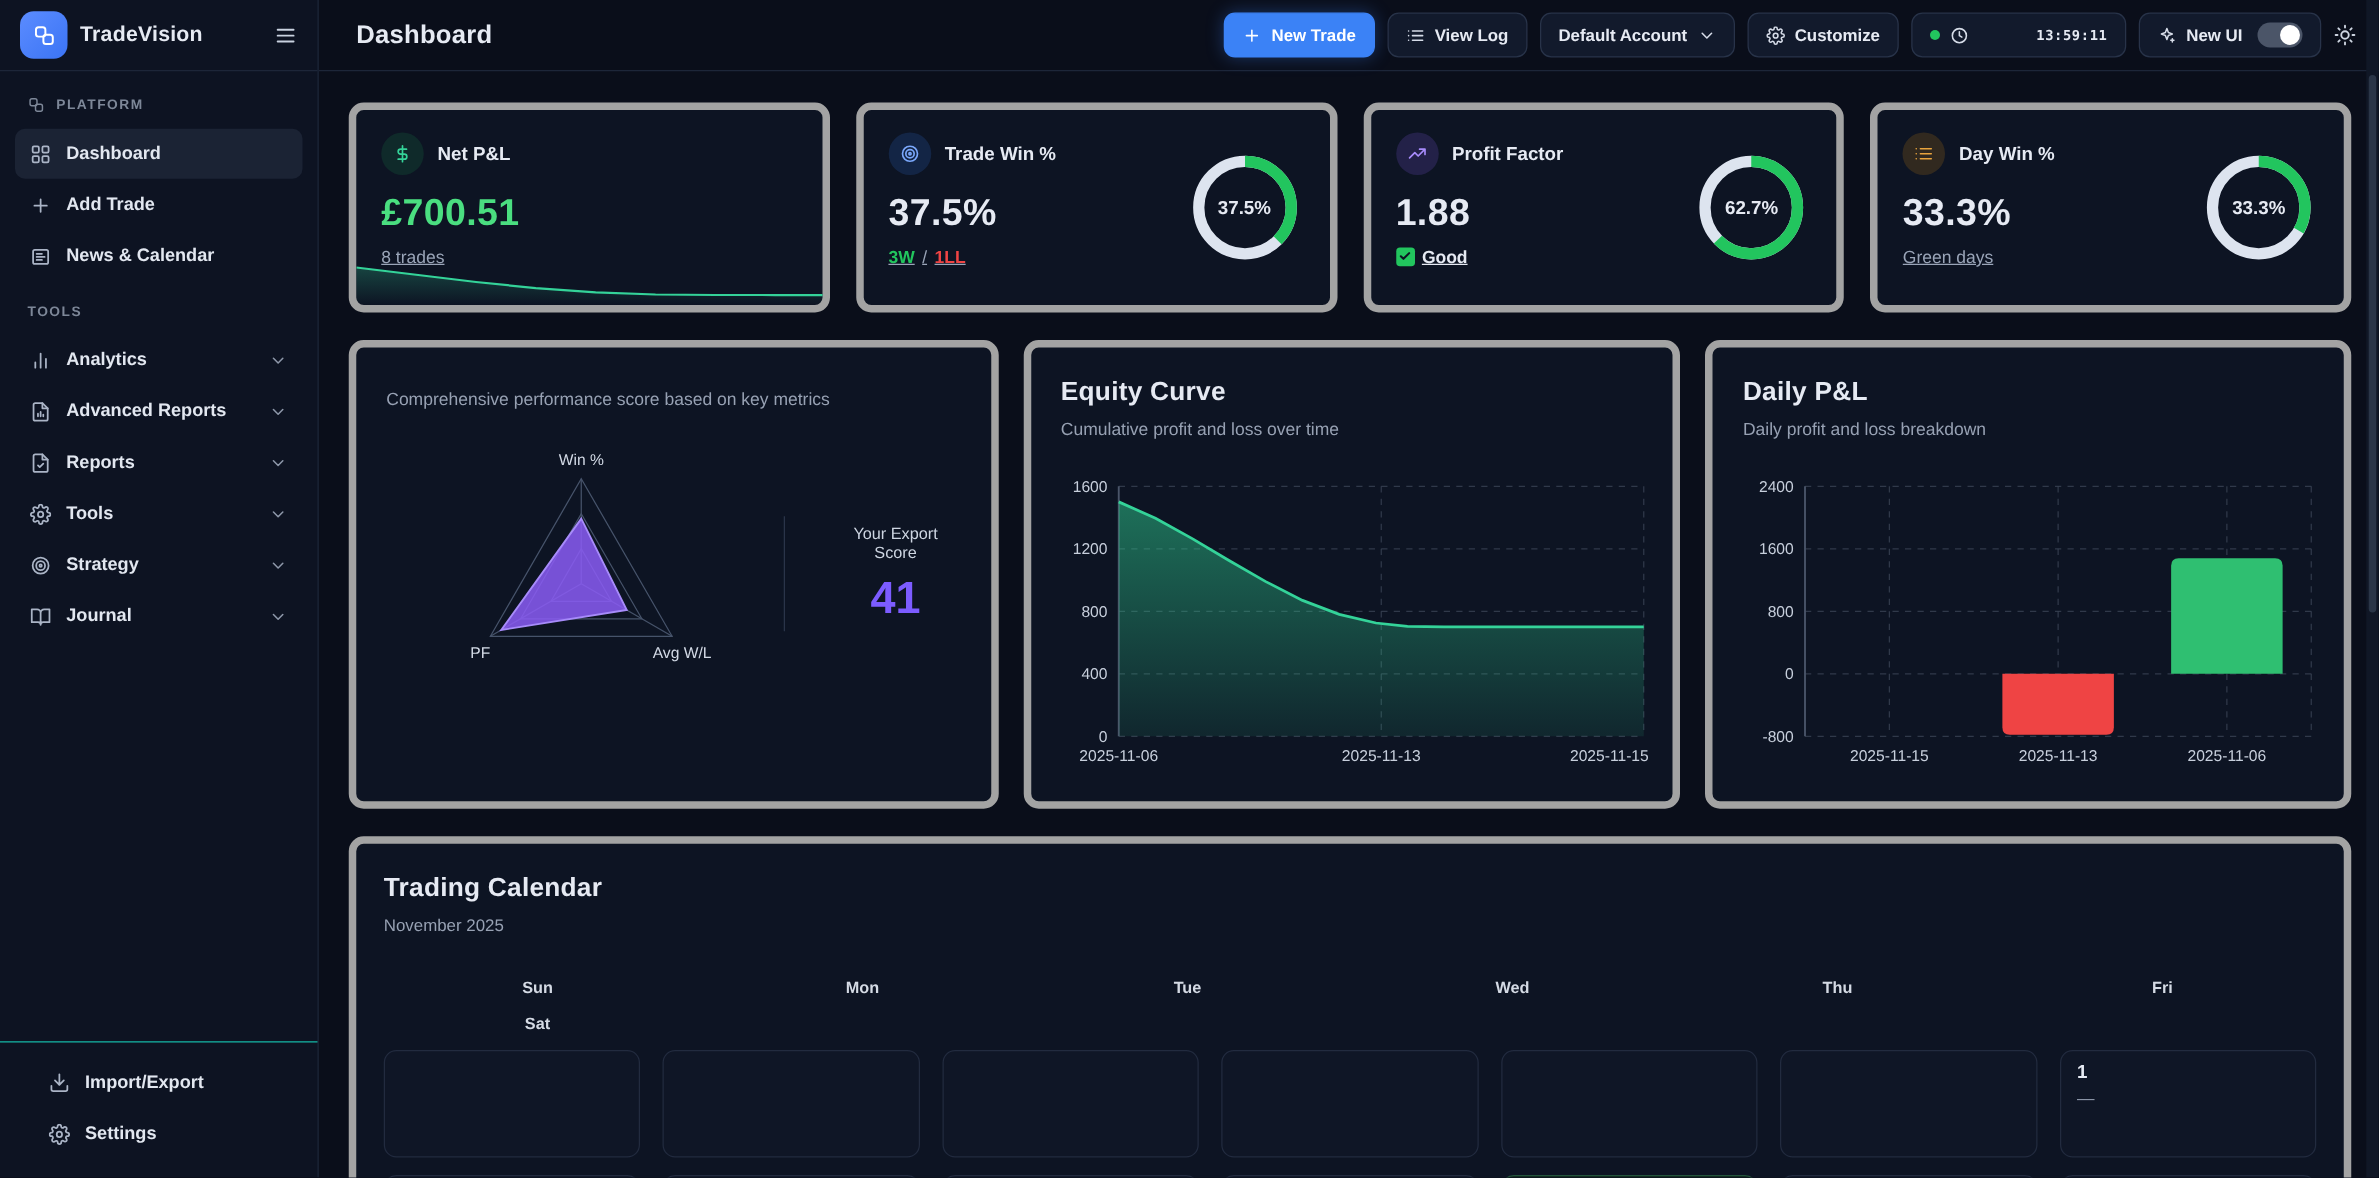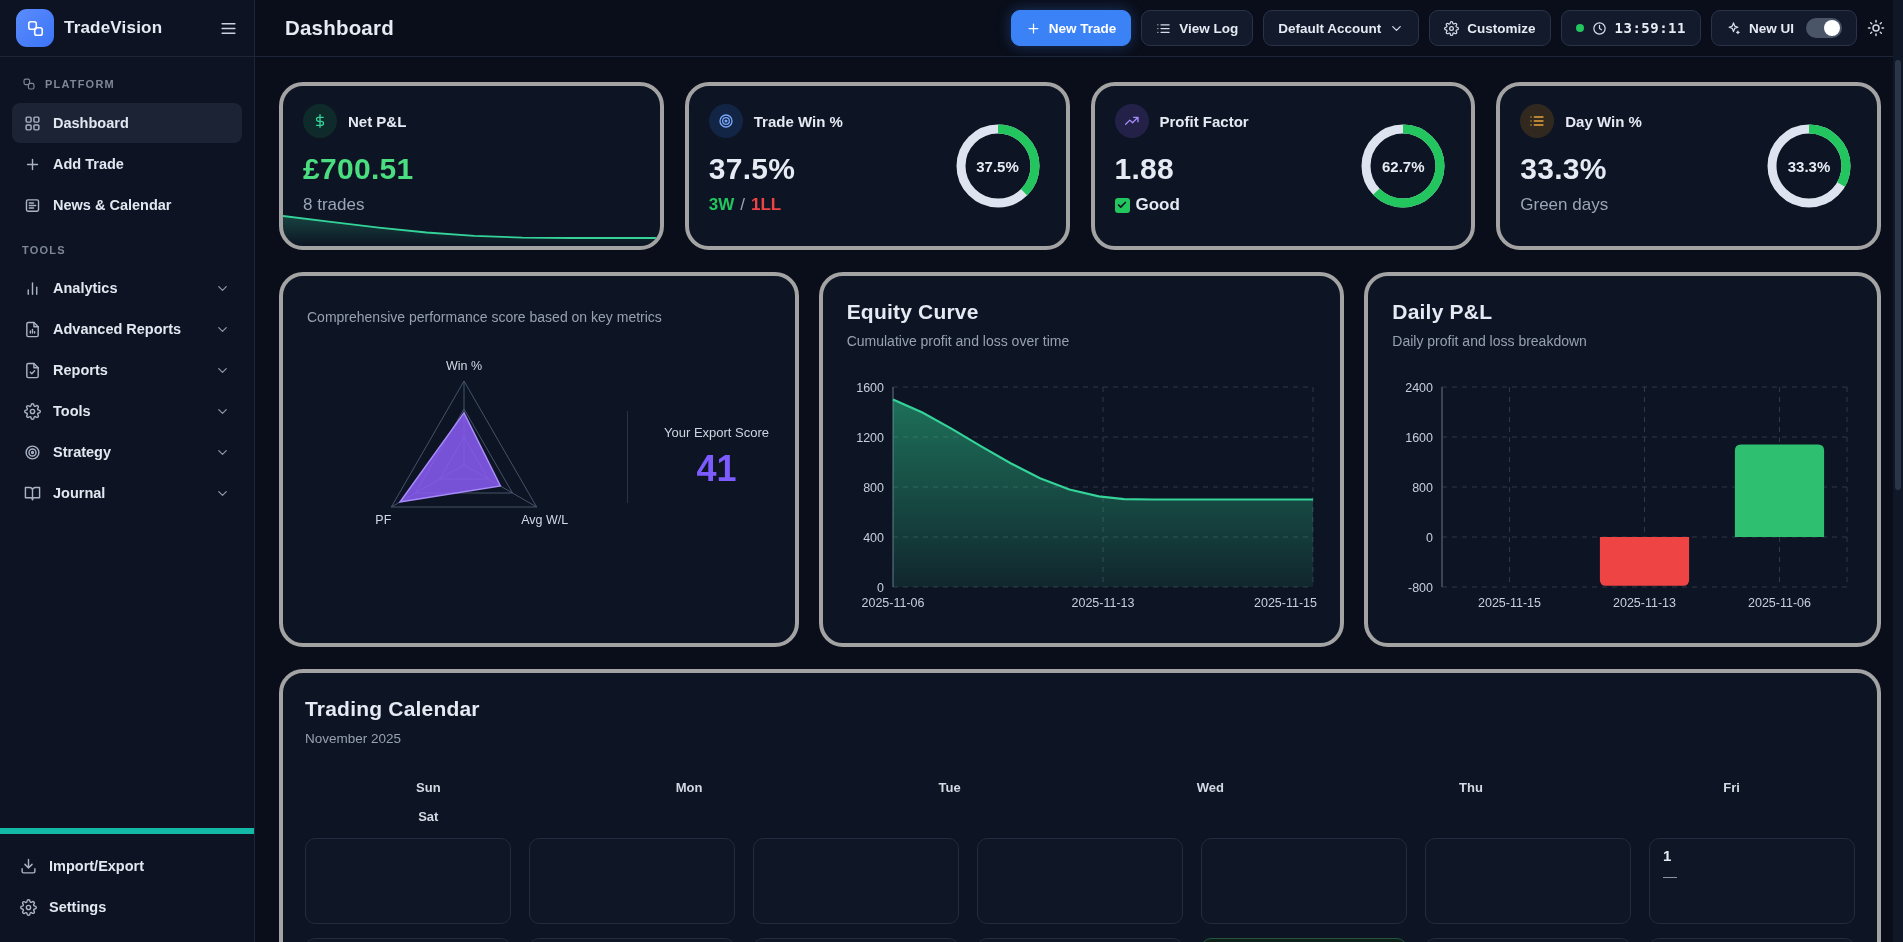--- a/index.html
+++ b/index.html
@@ -22,56 +22,56 @@
                    letter-spacing:1.2px; padding:6px 10px 12px; }
   .section-label .icon svg { width:14px; height:14px; }
   .section-label.plain { padding-top:18px; }
   .nav-item { height:40px; display:flex; align-items:center; gap:12px; padding:0 12px; border-radius:8px;
               font-size:14.5px; font-weight:600; color:#e2e7f0; cursor:pointer; margin-bottom:1px; }
   .nav-item .icon { color:#aab4c6; display:grid; place-items:center; }
   .nav-item .icon svg { width:17px; height:17px; }
   .nav-item.active { background:#1b2334; }
   .nav-item .chev { margin-left:auto; color:#8d97a9; }
   .nav-item .chev svg { width:15px; height:15px; }
-  .side-footer { border-top:6px solid #14b8a6; padding:12px 8px 14px; }
+  .side-footer { border-top:1px solid #14b8a6; padding:12px 27px 14px; }
 
   
   .main { position:absolute; left:255px; top:0; right:0; bottom:0; }
   header { height:57px; border-bottom:1px solid #1d2639; display:flex; align-items:center; padding:0 18px 0 30px; }
   h1 { font-size:20.5px; font-weight:700; letter-spacing:.2px; }
   .hdr-actions { margin-left:auto; display:flex; align-items:center; gap:10px; }
   .btn { height:36px; border-radius:9px; background:#121a2c; border:1px solid #283349; color:#e6eaf3;
          font-family:"Liberation Sans",sans-serif; font-size:13.5px; font-weight:700; padding:0 14px;
          display:inline-flex; align-items:center; gap:8px; cursor:pointer; white-space:nowrap; }
   .btn .bicon { display:grid; place-items:center; color:#d6dce8; }
   .btn .bicon svg, .bicon svg { width:15px; height:15px; }
   .btn.primary { background:#3b82f6; border-color:#3b82f6; color:#fff; box-shadow:0 0 14px rgba(59,130,246,.35); }
   .btn.primary .bicon { color:#fff; }
   .dot { width:8px; height:8px; border-radius:50%; background:#22c55e; }
-  .time { font-family:"DejaVu Sans Mono", monospace; font-weight:700; font-size:14px; letter-spacing:.5px; }
+  .time { font-family:"DejaVu Sans Mono", monospace; font-weight:700; font-size:11px; letter-spacing:.5px;margin-left:46px; }
   .toggle { width:36px; height:20px; border-radius:10px; background:#4b5568; position:relative; margin-left:4px; display:inline-block; }
   .toggle .knob { position:absolute; right:2px; top:2px; width:16px; height:16px; border-radius:50%; background:#fff; }
   .sun-btn { color:#cfd6e2; } .sun-btn svg { width:18px; height:18px; }
 
   
   .content { padding:25px 22px 0 24px; }
-  .card { background:#0d1423; border:4px solid #a3a3a3; border-radius:24px; }
+  .card { background:#0d1423; border:6px solid #a3a3a3; border-radius:12px; }
 
   .stats-row { display:grid; grid-template-columns:repeat(4,1fr); gap:21px; }
   .stat-card { height:168px; position:relative; padding:18px 20px; overflow:hidden; }
   .stat-head { display:flex; align-items:center; gap:11px; }
   .stat-icon { width:34px; height:34px; border-radius:50%; display:grid; place-items:center; }
   .stat-icon svg { width:16px; height:16px; }
   .ac-green  { background:rgba(34,197,94,.13);  color:#34d399; }
   .ac-blue   { background:rgba(59,130,246,.16); color:#7aa7fb; }
   .ac-purple { background:rgba(139,92,246,.18); color:#a78bfa; }
   .ac-amber  { background:rgba(245,158,11,.16); color:#e8a33d; }
   .stat-title { font-size:15px; font-weight:700; }
   .stat-value { font-size:30px; font-weight:800; margin-top:14px; letter-spacing:.3px; }
-  .stat-sub { font-size:17px; color:#9aa5b8; margin-top:9px; display:flex; align-items:center; gap:6px; }
+  .stat-sub { font-size:14px; color:#9aa5b8; margin-top:9px; display:flex; align-items:center; gap:6px;text-decoration:underline; }
   .rec-w { color:#22c55e; font-weight:700; }
   .rec-sep { color:#9aa5b8; }
   .rec-l { color:#ef4444; font-weight:700; }
   .check-box { width:15px; height:15px; border-radius:3px; background:#22c55e; display:grid; place-items:center; color:#0d1423; }
   .check-box svg { width:10px; height:10px; }
   .badge-row { color:#e6eaf3; font-weight:600; }
   .donut { position:absolute; right:22px; top:50%; transform:translateY(-50%); width:92px; height:92px; }
   .donut-label { position:absolute; inset:0; display:grid; place-items:center; font-size:15px; font-weight:700; }
   .spark { position:absolute; left:0; right:0; bottom:0; height:36px; }
 

